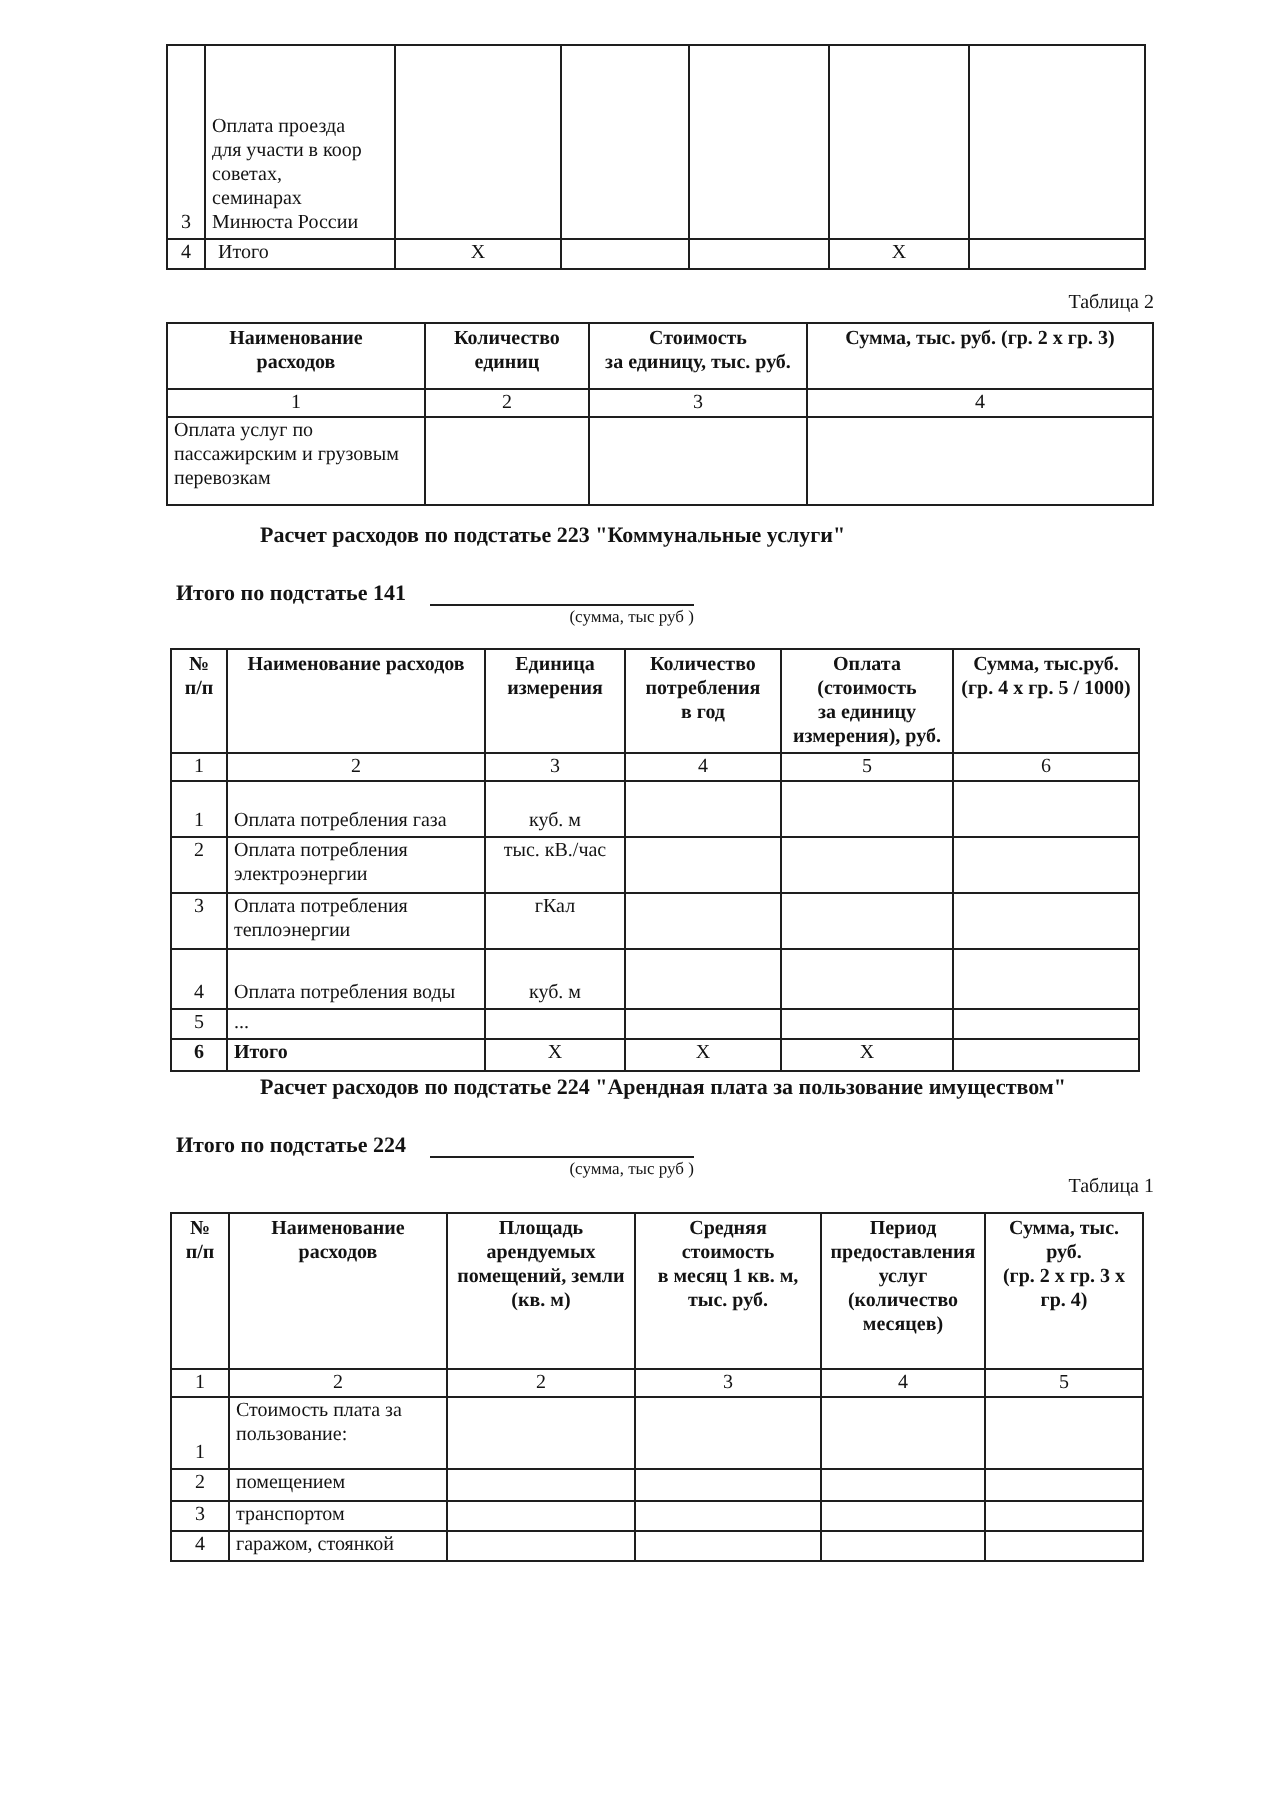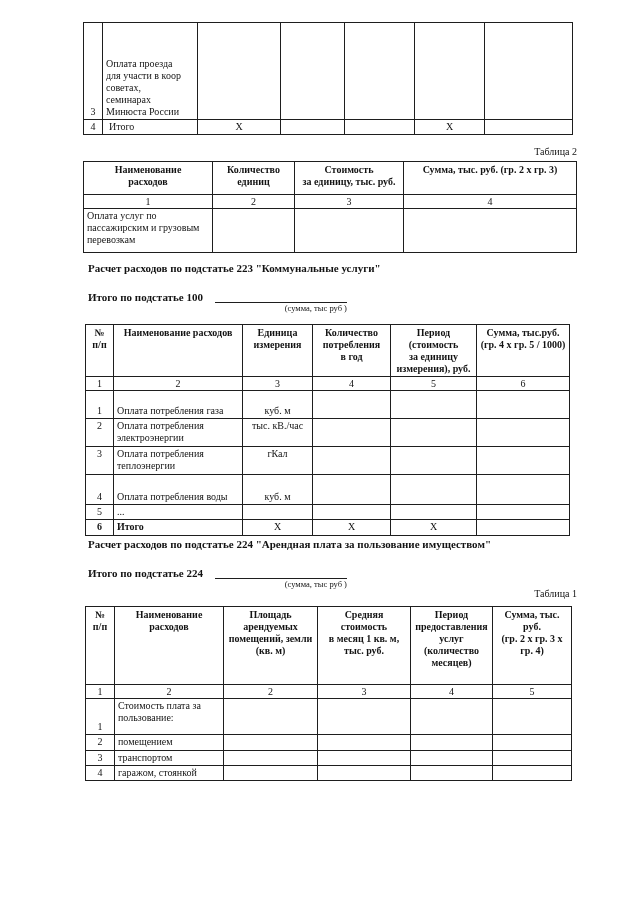--- a/index.html
+++ b/index.html
@@ -7,21 +7,21 @@
        font-family:"Liberation Serif",serif;color:#131313;}
   .abs{position:absolute;}
   table{border-collapse:collapse;table-layout:fixed;}
   td{border:1px solid #1e1e1e;font-size:10px;line-height:12px;
      padding:1px 3px;vertical-align:top;white-space:pre-line;overflow:hidden;}
   tr.hd td{text-align:center;padding-top:2px;font-weight:bold;}
   tr.dg td{text-align:center;line-height:11px;padding:1px 0;}
   .c{text-align:center;}
   .vb{vertical-align:bottom;}
   .bold{font-weight:bold;}
-  .title{font-size:11px;font-weight:bold;white-space:nowrap;}
+  .title{font-size:11px;font-weight:bold;white-space:nowrap;margin-left:42px;}
   .itogo{font-size:11px;font-weight:bold;white-space:nowrap;}
   .uline{display:inline-block;width:132px;height:12px;border-bottom:1px solid #1e1e1e;
          margin-left:12px;position:relative;vertical-align:bottom;}
   .hint{position:absolute;top:13px;left:0;right:0;text-align:right;
         font-size:8.5px;font-weight:normal;white-space:nowrap;}
   .cap{font-size:10px;text-align:left;}
   .outer{border:1.5px solid #111;}
 </style>
 </head>
 <body>
@@ -93,21 +93,21 @@
 перевозкам</td>
     <td></td>
     <td></td>
     <td></td>
   </tr>
 </tbody>
   </table>
 
 <div class="abs title" style="left:88px;top:262px">Расчет расходов по подстатье 223 "Коммунальные услуги"</div>
 <div class="abs itogo" style="left:88px;top:290px">
-  <span>Итого по подстатье 100</span><span class="uline"><span class="hint">(сумма, тыс руб )</span></span>
+  <span>Итого по подстатье 141</span><span class="uline"><span class="hint">(сумма, тыс руб )</span></span>
 </div>
 
 <table class="abs outer" style="left:85px;top:324px;width:484px">
   <colgroup>
       <col style="width:28px">
       <col style="width:129px">
       <col style="width:70px">
       <col style="width:78px">
       <col style="width:86px">
       <col style="width:93px">
@@ -115,21 +115,21 @@
   <tbody>
       <tr class="hd" style="height:50px">
     <td>№
 п/п</td>
     <td>Наименование расходов</td>
     <td>Единица
 измерения</td>
     <td>Количество
 потребления
 в год</td>
-    <td>Период (стоимость
+    <td>Оплата (стоимость
 за единицу
 измерения), руб.</td>
     <td>Сумма, тыс.руб.
 (гр. 4 х гр. 5 / 1000)</td>
   </tr>
   <tr class="dg" style="height:14px">
     <td>1</td>
     <td>2</td>
     <td>3</td>
     <td>4</td>

